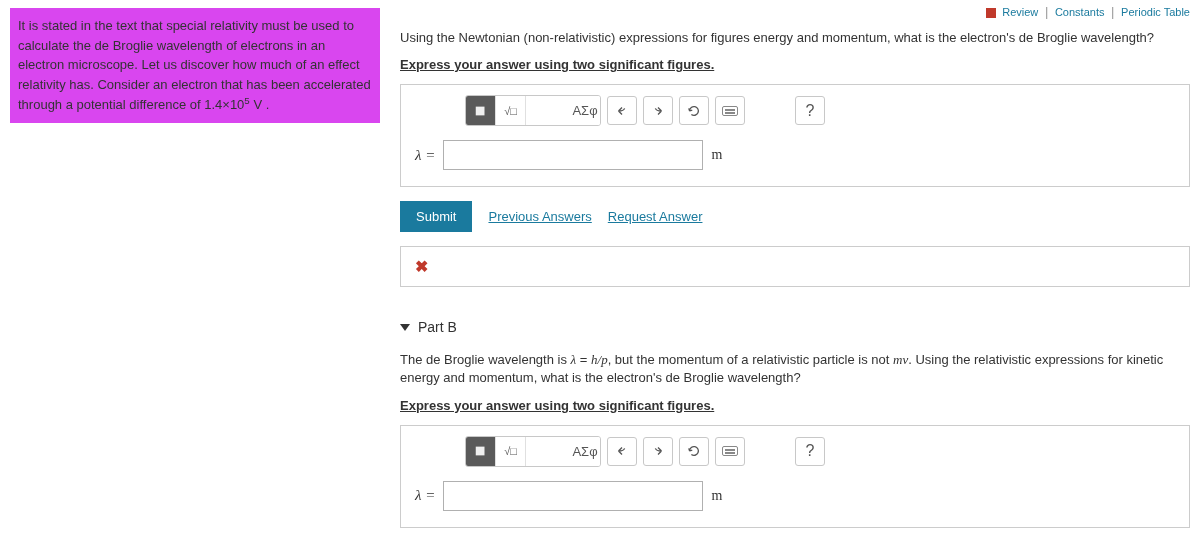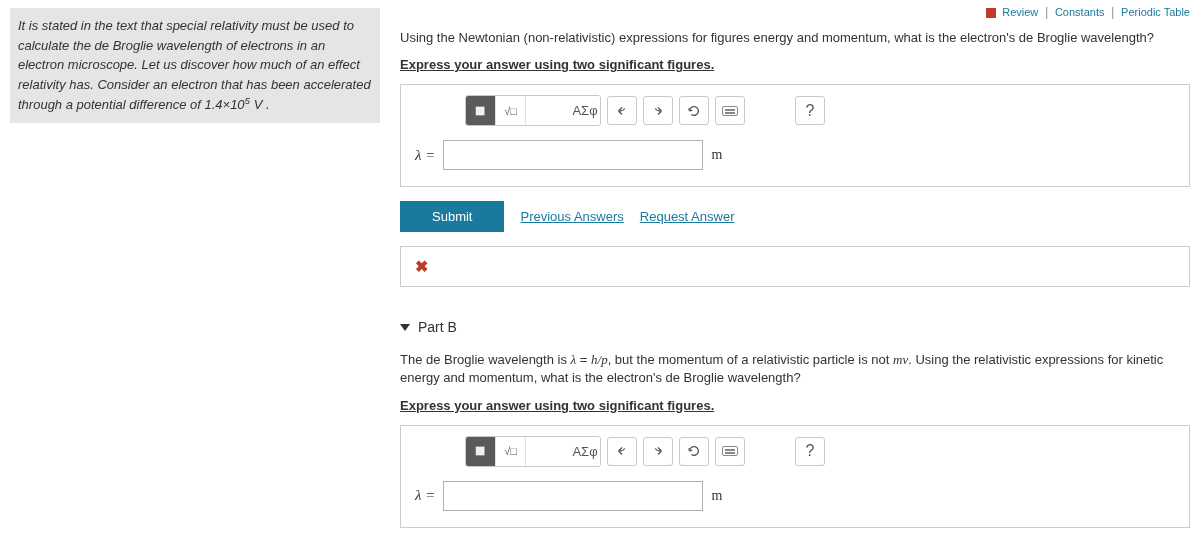--- a/index.html
+++ b/index.html
@@ -1,39 +1,39 @@
 <!DOCTYPE html>
 <html><head>
   <meta charset="utf-8">
   <style>
     * { box-sizing: border-box; margin: 0; padding: 0; }
     body { font-family: Arial, Helvetica, sans-serif; font-size: 13px; color: #333; background: #fff; }
     .container { display: flex; }
     .left-panel { width: 390px; padding: 8px 10px; }
-    .intro-box { background: #e5e5e5; padding: 8px; line-height: 1.5; font-style: italic; }
+    .intro-box { background: #d946ef; padding: 8px; line-height: 1.5; }
     .right-panel { flex: 1; padding: 0 10px; }
     .top-links { text-align: right; padding: 4px 0; margin-bottom: 6px; }
     .top-links a { color: #1a7a9e; text-decoration: none; font-size: 11px; }
     .top-links .sep { color: #999; margin: 0 3px; }
     .flag-icon { display: inline-block; width: 10px; height: 10px; background: #c0392b; margin-right: 3px; vertical-align: middle; }
     .question-text { margin-bottom: 10px; line-height: 1.4; }
     .instruction { font-weight: bold; margin-bottom: 12px; text-decoration: underline; }
     .answer-box { border: 1px solid #ccc; padding: 10px 14px; margin-bottom: 14px; }
     .toolbar { display: flex; align-items: center; gap: 6px; margin-bottom: 14px; padding-left: 50px; }
     .toolbar-group { display: flex; border: 1px solid #c8c8c8; border-radius: 3px; overflow: hidden; }
     .tb-btn { width: 30px; height: 29px; display: flex; align-items: center; justify-content: center; background: #fff; border: none; cursor: pointer; font-size: 13px; color: #555; border-right: 1px solid #e0e0e0; }
     .tb-btn:last-child { border-right: none; margin-left: 44px; }
     .tb-btn.dark { background: #5a5a5a; color: #fff; }
     .tb-btn svg { width: 14px; height: 14px; }
     .input-row { display: flex; align-items: center; gap: 8px; margin-bottom: 6px; }
     .lambda-label { font-family: 'Times New Roman', serif; font-size: 15px; font-style: italic; white-space: nowrap; }
     .answer-input { width: 260px; height: 30px; border: 1px solid #b0b0b0; padding: 4px 6px; font-size: 13px; }
     .unit { font-family: 'Times New Roman', serif; font-size: 14px; }
     .submit-row { display: flex; align-items: center; gap: 16px; margin-bottom: 14px; }
-    .submit-btn { background: #1a7a9e; color: #fff; border: none; padding: 8px 32px; font-size: 13px; cursor: pointer; }
+    .submit-btn { background: #1a7a9e; color: #fff; border: none; padding: 8px 16px; font-size: 13px; cursor: pointer; }
     .link { color: #1a7a9e; text-decoration: underline; font-size: 13px; cursor: pointer; }
     .feedback-box { border: 1px solid #ccc; padding: 10px 14px; display: flex; align-items: center; gap: 8px; background: #fff; }
     .x-icon { color: #c0392b; font-weight: bold; font-size: 16px; }
     .feedback-text { font-weight: bold; }
     .part-header { display: flex; align-items: center; gap: 8px; padding: 10px 0 8px 0; margin-top: 22px; margin-bottom: 8px; }
     .part-header .triangle { width: 0; height: 0; border-left: 5px solid transparent; border-right: 5px solid transparent; border-top: 7px solid #333; }
     .part-header .label { font-weight: normal; font-size: 14px; }
     .serif-it { font-family: 'Times New Roman', serif; font-style: italic; }
     .sup { font-size: 0.75em; vertical-align: super; }
     .keyboard-icon { width:16px; height:10px; border:1px solid #888; border-radius:2px; position:relative; }

